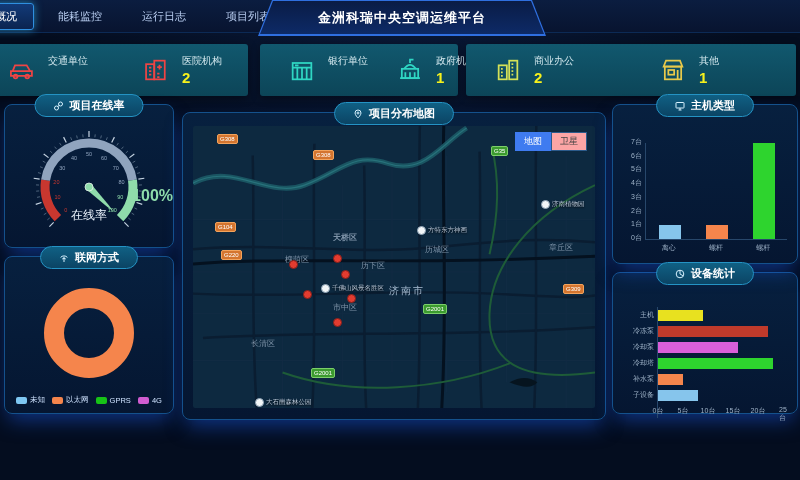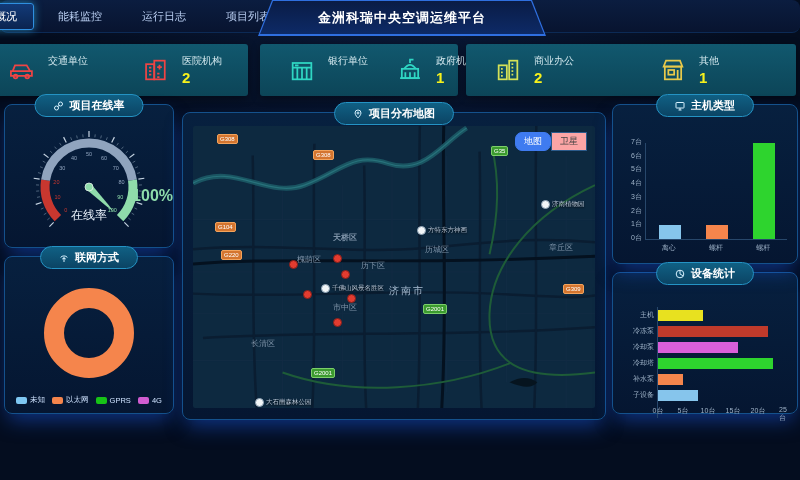--- a/index.html
+++ b/index.html
@@ -1,21 +1,21 @@
 <!DOCTYPE html>
 <html><head>
 <meta charset="utf-8">
 <style>
   html,body{margin:0;padding:0;background:#02060f;}
   .screen{position:relative;width:800px;height:480px;background:
     radial-gradient(ellipse 600px 300px at 400px 0px, #0a1a3a 0%, #040d1f 60%),#040d1f;
     overflow:hidden;font-family:"Liberation Sans",sans-serif;color:#cfe3ff;}
   
   .nav{position:absolute;left:0;top:0;width:100%;height:32px;background:linear-gradient(180deg,#0b1d40,#081430);
-    display:flex;align-items:center;border-bottom:1px solid #0c2a55;border-radius:8px;}
+    display:flex;align-items:center;border-bottom:1px solid #0c2a55;}
   .tab{font-size:11px;color:#b8cdf0;padding:5px 16px;margin-right:8px;cursor:pointer;white-space:nowrap;}
   .tab.active{background:linear-gradient(180deg,#123a78,#0b2450);border:1px solid #2f8fe0;border-radius:3px;
     box-shadow:0 0 8px rgba(53,195,255,.6);color:#fff;margin-left:-22px;}
   .title-banner{position:absolute;left:258px;top:0;width:288px;height:36px;
     clip-path:polygon(14px 0,calc(100% - 14px) 0,100% 100%,0 100%);background:#2f6fe0;z-index:5;text-align:right;}
   .title-inner{position:absolute;inset:1px 2px 2px 2px;clip-path:polygon(13px 0,calc(100% - 13px) 0,100% 100%,0 100%);
     background:linear-gradient(180deg,#0a1c46,#0d2a66);display:flex;align-items:center;justify-content:center;}
   .title-inner span{font-size:13px;font-weight:bold;color:#fff;letter-spacing:1px;}
   
   .stat-card{position:absolute;top:44px;height:52px;background:linear-gradient(180deg,#11586e,#0c4558);
@@ -42,21 +42,21 @@
   .donut-wrap{position:absolute;left:0;right:0;top:22px;display:flex;justify-content:center;}
   .legend{position:absolute;left:0;right:0;bottom:8px;display:flex;justify-content:center;gap:7px;}
   .legend-item{display:flex;align-items:center;gap:3px;cursor:pointer;}
   .legend-swatch{width:11px;height:7px;border-radius:2px;}
   .legend-item span{font-size:7.5px;color:#cfe3ff;}
   
   .map-canvas{position:absolute;inset:13px 10px 11px 10px;background:#0d2940;border-radius:2px;overflow:hidden;}
   .map-canvas svg.roads{position:absolute;inset:0;width:100%;height:100%;}
   .map-controls{position:absolute;top:6px;right:8px;display:flex;z-index:6;}
   .map-btn{font-size:9px;padding:2px 8px;cursor:pointer;border:1px solid #2b5a8a;background:#fca5a5;color:#444;}
-  .map-btn.active{background:#3f7bf0;border-color:#3f7bf0;color:#fff;border-radius:7px;}
+  .map-btn.active{background:#3f7bf0;border-color:#3f7bf0;color:#fff;}
   .badge{position:absolute;font-size:6px;line-height:8px;color:#fff;padding:0 2px;border-radius:2px;z-index:3;}
   .badge.national{background:#d4752f;border:1px solid #f2a35c;}
   .badge.expressway{background:#3c9b2f;border:1px solid #7ccf6a;}
   .district{position:absolute;font-size:8px;color:#7e93a8;z-index:2;white-space:nowrap;}
   .city{position:absolute;font-size:10px;letter-spacing:2px;color:#a8bdd2;z-index:2;white-space:nowrap;}
   .poi{position:absolute;display:flex;align-items:center;gap:2px;z-index:3;}
   .poi-dot{width:7px;height:7px;border-radius:50%;background:#f2f6f8;border:1px solid #8fa3b5;flex:none;}
   .poi span{font-size:6.5px;color:#b9c7d8;text-shadow:0 1px 2px #000;white-space:nowrap;}
   .pdot{position:absolute;width:7px;height:7px;border-radius:50%;background:#e23c30;border:1px solid #8a201a;z-index:4;cursor:pointer;}
   
@@ -327,21 +327,21 @@
           <div class="badge national" style="left: 24px; top: 8px;">G308</div>
           <div class="badge national" style="left: 120px; top: 24px;">G308</div>
           <div class="badge expressway" style="left: 298px; top: 20px;">G35</div>
           <div class="badge national" style="left: 370px; top: 158px;">G309</div>
           <div class="badge national" style="left: 22px; top: 96px;">G104</div>
           <div class="badge national" style="left: 28px; top: 124px;">G220</div>
           <div class="badge expressway" style="left: 230px; top: 178px;">G2001</div>
           <div class="badge expressway" style="left: 118px; top: 242px;">G2001</div>
           <div class="district" style="left: 140px; top: 106px; font-weight: bold;">天桥区</div>
           <div class="district" style="left: 232px; top: 118px;">历城区</div>
-          <div class="district" style="left: 104px; top: 128px;">槐荫区</div>
+          <div class="district" style="left: 92px; top: 128px;">槐荫区</div>
           <div class="district" style="left: 168px; top: 134px;">历下区</div>
           <div class="district" style="left: 140px; top: 176px;">市中区</div>
           <div class="district" style="left: 58px; top: 212px;">长清区</div>
           <div class="district" style="left: 356px; top: 116px;">章丘区</div>
           <div class="city" style="left: 196px; top: 158px;">济南市</div>
           <div class="poi" style="left: 224px; top: 100px;">
             <div class="poi-dot"></div>
             <span>方特东方神画</span>
           </div>
           <div class="poi" style="left: 348px; top: 74px;">

